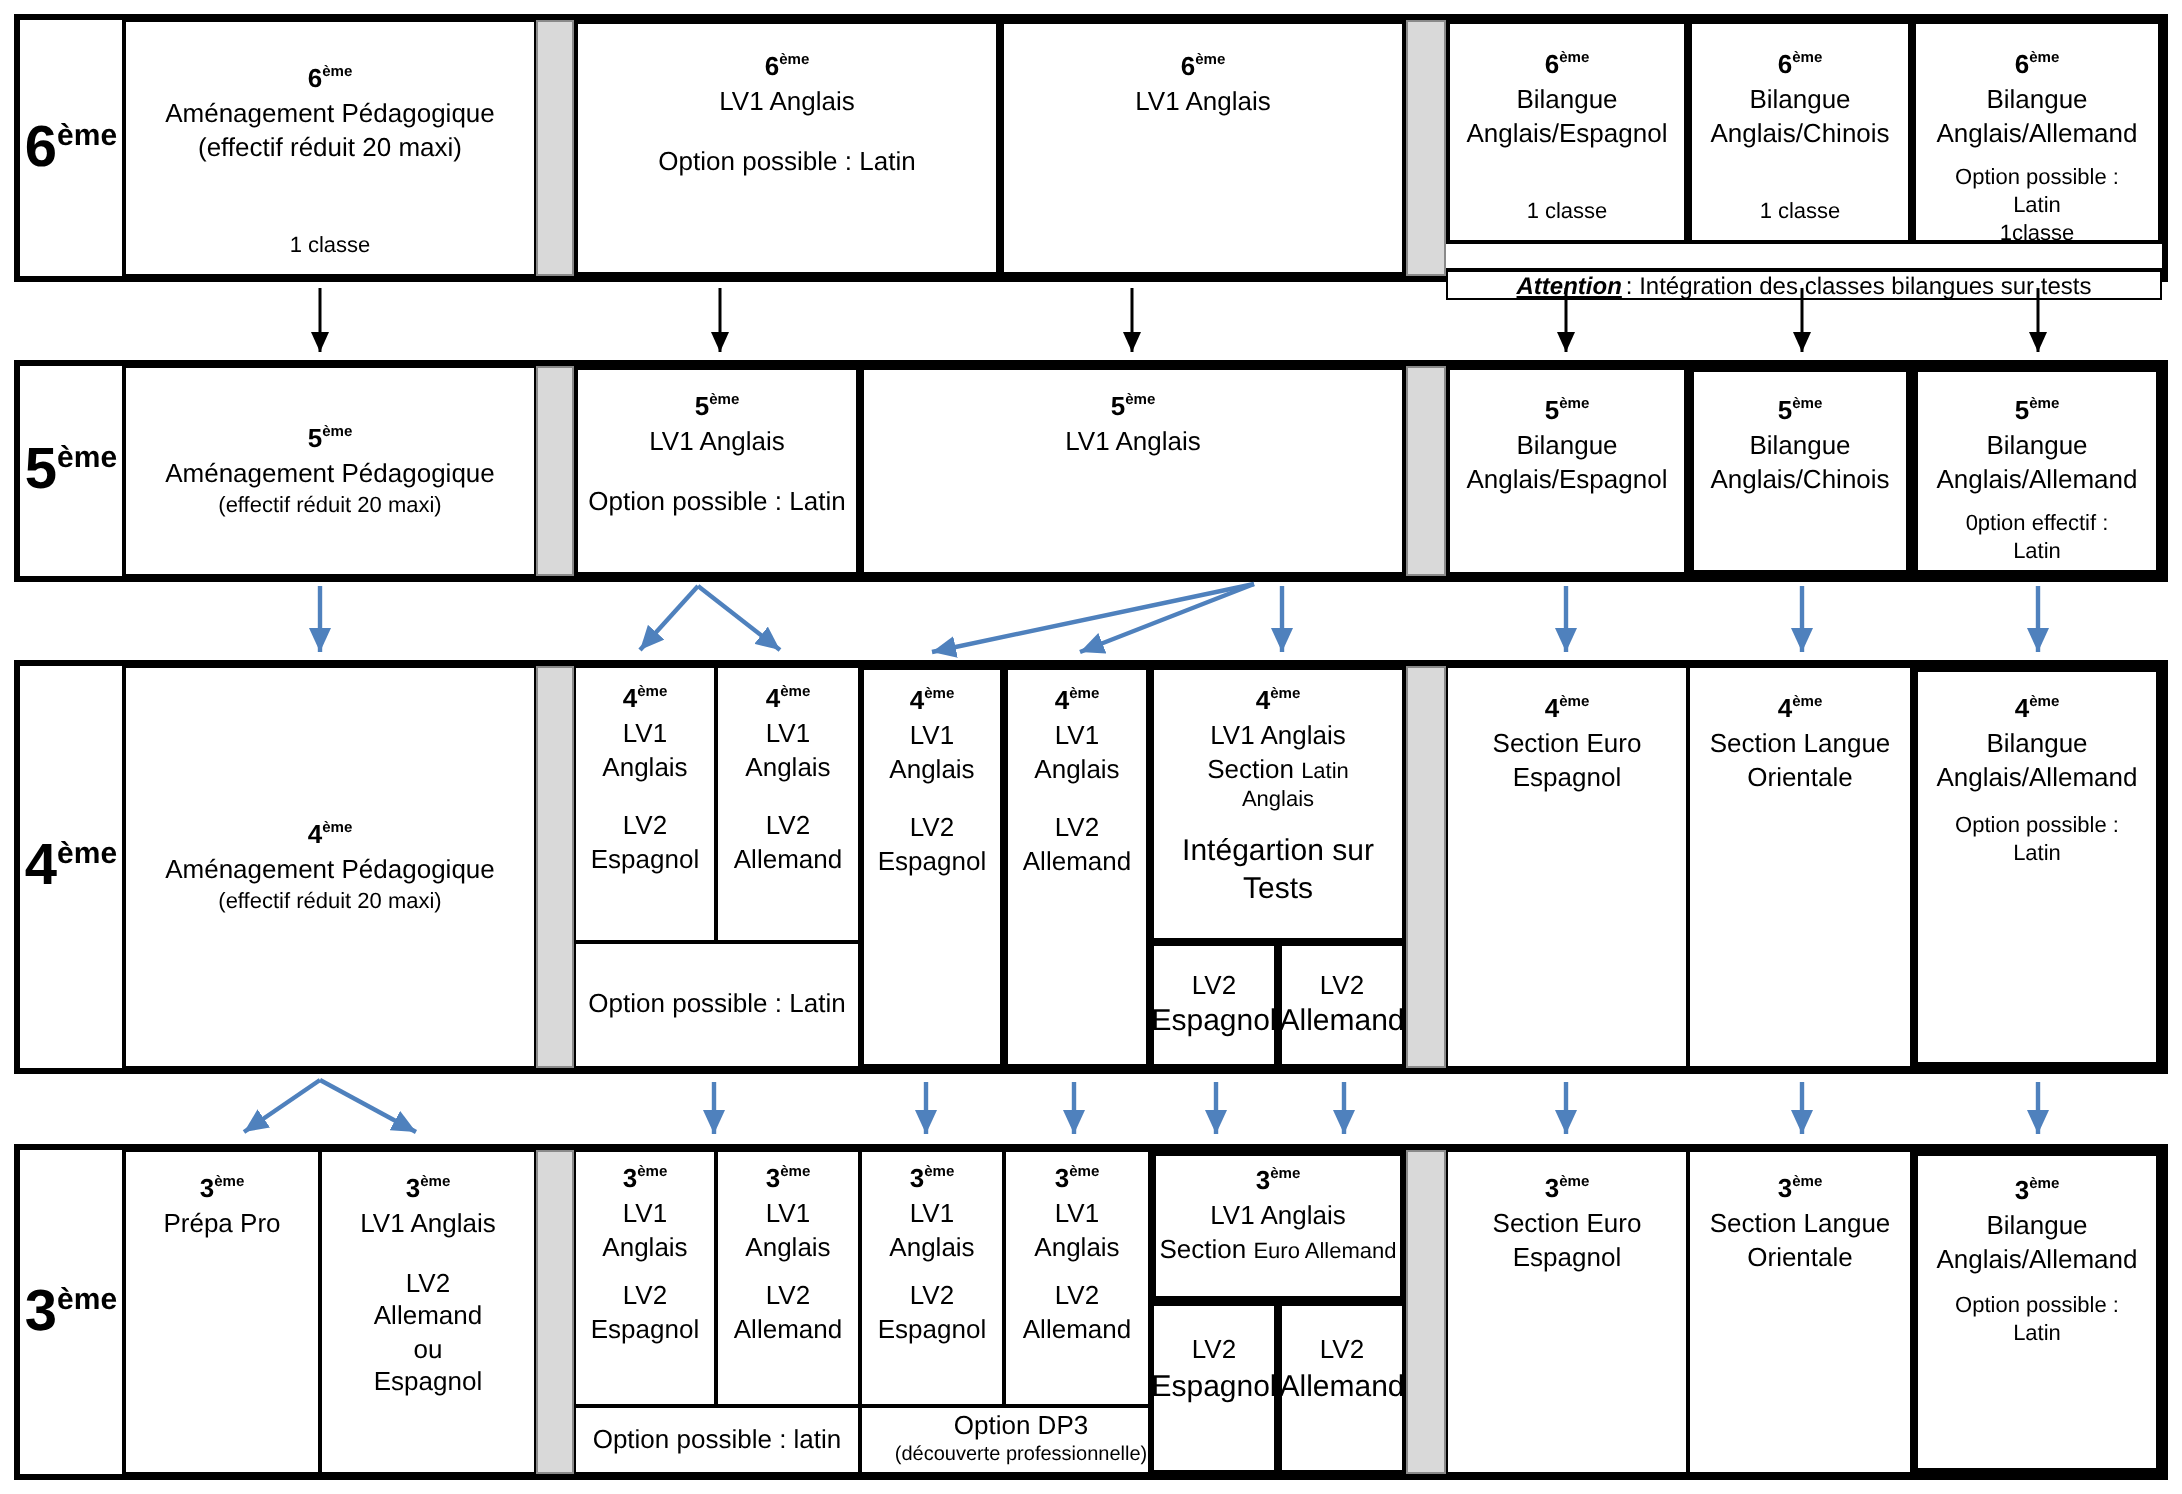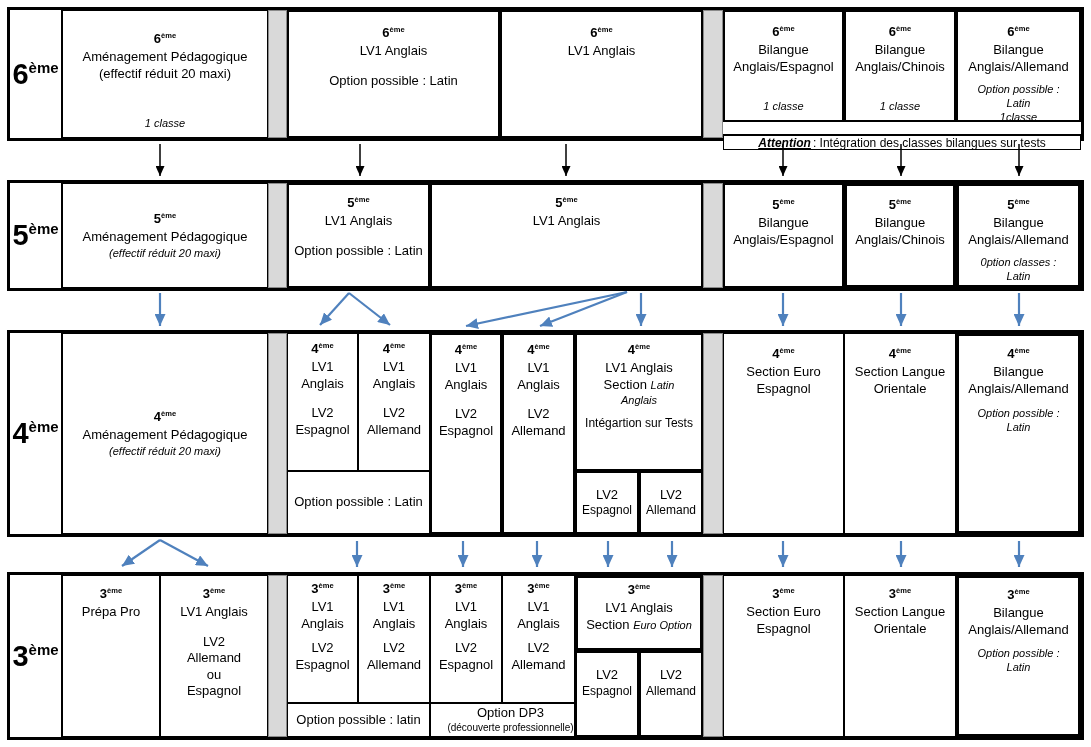--- a/index.html
+++ b/index.html
@@ -10,22 +10,22 @@
         display:flex;flex-direction:column;align-items:center;text-align:center;
         font-size:13px;line-height:1.28;}
   .b2{border-width:2px;}
   .b3{border-width:3px;}
   .label{border:none;border-right:1px solid #000;justify-content:center;}
   .big{font-size:29px;font-weight:700;line-height:1;}
   .big sup{font-size:15px;}
   sup{font-weight:inherit;font-size:0.58em;}
   .hd{font-weight:700;font-size:13px;margin-bottom:1px;}
   .bold{font-weight:400;}
-  .t11{font-size:11px;font-style:italic;}
-  .t12{font-size:12px;}
+  .t11{font-size:11px;}
+  .t12{font-size:15px;}
   .t10{font-size:10px;}
   .gap{margin-top:13px;}
   .gap8{margin-top:8px;}
   .bot{margin-top:auto;margin-bottom:7px;}
   .ctr{justify-content:center;}
   .spacer{background:var(--spacer-gray);border:1px solid #8a8a8a;}
   .attline{flex-direction:row;justify-content:center;align-items:center;
            font-size:12px;border-top-width:2px;line-height:1;}
   .att{font-weight:700;font-style:italic;text-decoration:underline;margin-right:2px;}
   svg.arrows{position:absolute;left:0;top:0;pointer-events:none;}
@@ -113,21 +113,21 @@
     </div>
     <div class="cell b3" style="left:834px;top:0;width:112px;height:105px;padding-top:11px;">
       <div class="hd"><span>5</span><sup>ème</sup></div>
       <div class="bold">Bilangue</div>
       <div>Anglais/Chinois</div>
     </div>
     <div class="cell b3" style="left:946px;top:0;width:125px;height:105px;padding-top:11px;">
       <div class="hd"><span>5</span><sup>ème</sup></div>
       <div class="bold">Bilangue</div>
       <div>Anglais/Allemand</div>
-      <div class="t11" style="margin-top:7px;">0ption classes :</div>
+      <div class="t11" style="margin-top:7px;">0ption effectif :</div>
       <div class="t11">Latin</div>
     </div>
   </div>
 
   <div class="row" style="left:7px;top:330px;width:1077px;height:207px;">
     <div class="cell label big" style="left:0;top:0;width:52px;height:201px;">
       <div><span>4</span><sup>ème</sup></div>
     </div>
     <div class="cell ctr" style="left:52px;top:0;width:206px;height:201px;">
       <div class="hd"><span>4</span><sup>ème</sup></div>
@@ -249,21 +249,21 @@
       <div class="gap8">LV2</div>
       <div>Allemand</div>
     </div>
     <div class="cell ctr" style="left:420px;top:128px;width:145px;height:34px;padding-left:16px;">
       <div>Option DP3</div>
       <div class="t10">(découverte professionnelle)</div>
     </div>
     <div class="cell b3" style="left:565px;top:0;width:128px;height:76px;padding-top:4px;">
       <div class="hd"><span>3</span><sup>ème</sup></div>
       <div>LV1 Anglais</div>
-      <div><span>Section</span> <span class="t11">Euro Option</span></div>
+      <div><span>Section</span> <span class="t11">Euro Allemand</span></div>
     </div>
     <div class="cell b2" style="left:565px;top:76px;width:64px;height:86px;padding-top:14px;">
       <div>LV2</div>
       <div class="t12">Espagnol</div>
     </div>
     <div class="cell b2" style="left:629px;top:76px;width:64px;height:86px;padding-top:14px;">
       <div>LV2</div>
       <div class="t12">Allemand</div>
     </div>
     <div class="cell spacer" style="left:693px;top:0;width:20px;height:162px;"></div>

